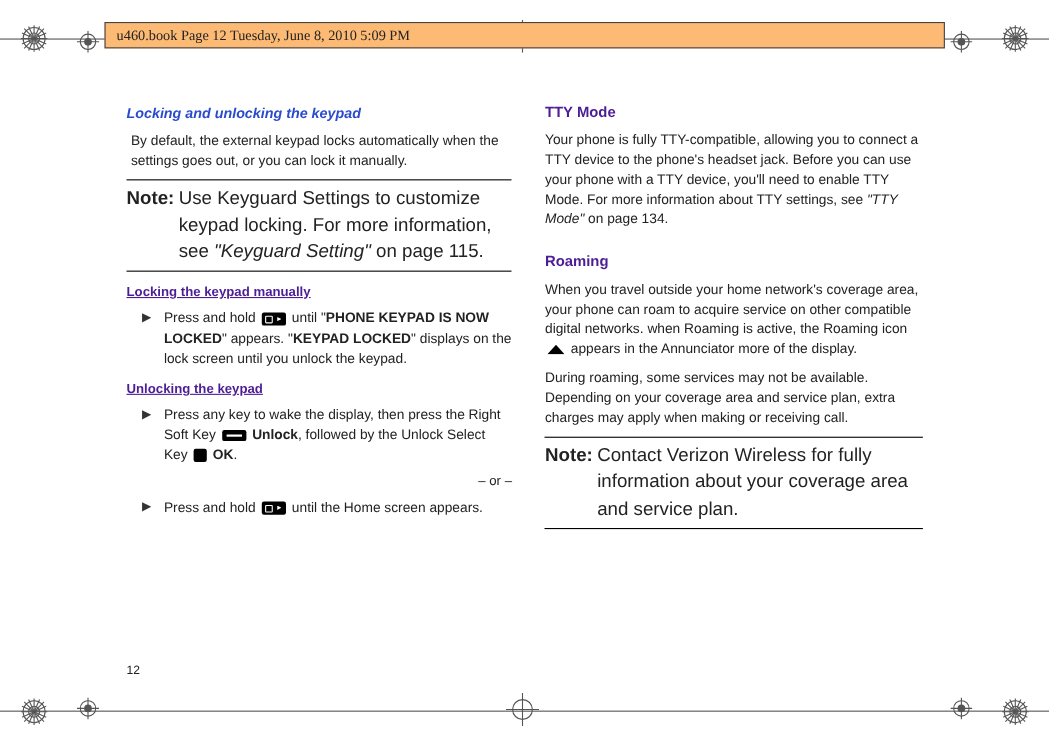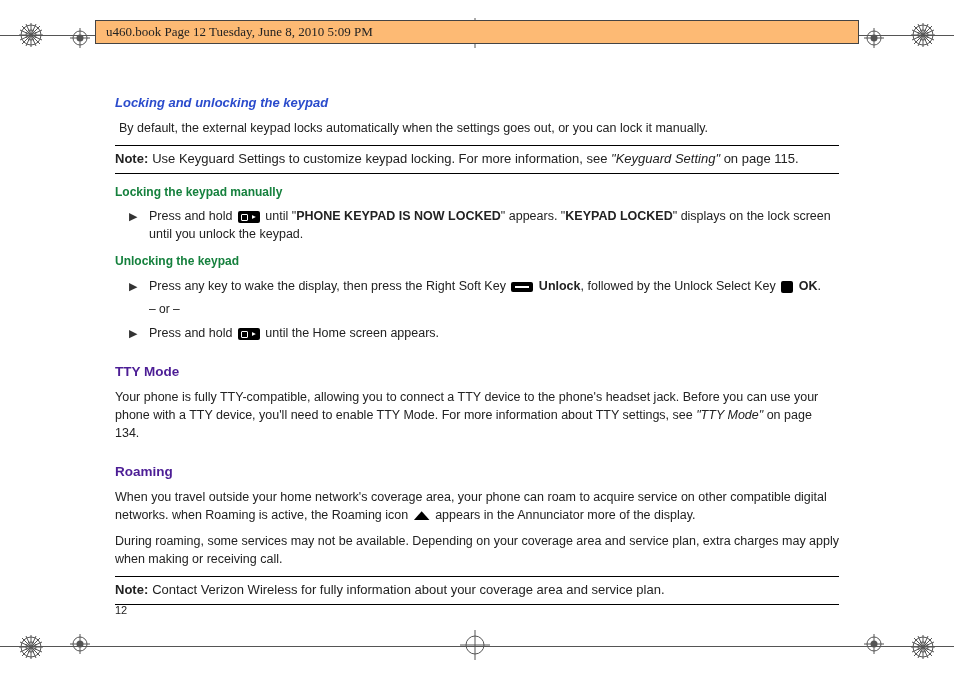--- a/index.html
+++ b/index.html
@@ -66,51 +66,51 @@
 
   .page {
     position: absolute;
     left: 95px; right: 95px;
     top: 60px; bottom: 60px;
     padding: 32px 20px 0 20px;
   }
 
   .columns {
     display: flex;
-    gap: 14px;
-    flex-direction: column;
+    gap: 30px;
   }
   .col { flex: 1; font-size: 12.5px; line-height: 1.45; }
   .col.left { flex: 1.02; }
 
   .h-blue-italic {
     color: #2a4bcc;
     font-weight: bold;
     font-style: italic;
     font-size: 13px;
     margin: 2px 0 6px 0;
   }
   .h-blue {
     color: #4c1d95;
     font-weight: bold;
     font-size: 13.5px;
     margin: 0 0 6px 0;
   }
   .h-blue-sub {
-    color: #15803d;
+    color: #4c1d95;
     font-weight: bold;
     font-size: 12px;
     margin: 10px 0 6px 0;
+    text-decoration: underline;
   }
   p { margin: 0 0 8px 0; }
   .note-block {
     border-top: 1px solid #000;
     border-bottom: 1px solid #000;
     padding: 4px 0 4px 0;
-    font-size: 13px;
+    font-size: 17px;
     margin: 8px 0 10px 0;
     display: flex;
     gap: 4px;
   }
   .note-block .note-label { font-weight: bold; flex: 0 0 auto; }
   .note-block .note-body { flex: 1; }
   .italic { font-style: italic; }
   .bold { font-weight: bold; }
 
   .bullet-row {
@@ -167,21 +167,21 @@
   .inline-icon.small-sq {
     width: 12px; height: 12px;
     background: #000;
     border-radius: 2px;
   }
   .inline-icon.roam {
     width: 16px; height: 9px;
     background: #000;
     clip-path: polygon(50% 0, 100% 100%, 0 100%);
   }
-  .or-line { margin: 4px 0 6px 34px; font-size: 12px; }
+  .or-line { margin: 4px 0 6px 34px; font-size: 12px; text-align: right; }
 
   .page-number {
     position: absolute;
     left: 20px;
     bottom: 6px;
     font-size: 11px;
   }
 </style>
 </head>
 <body>

